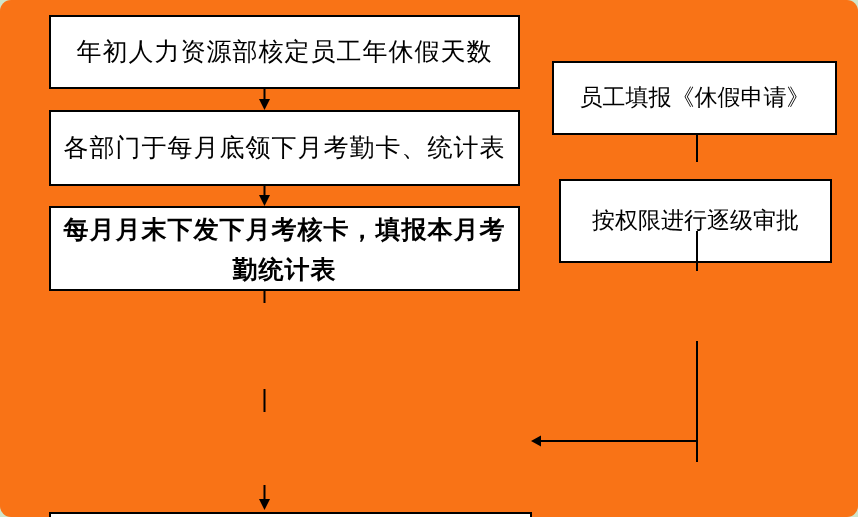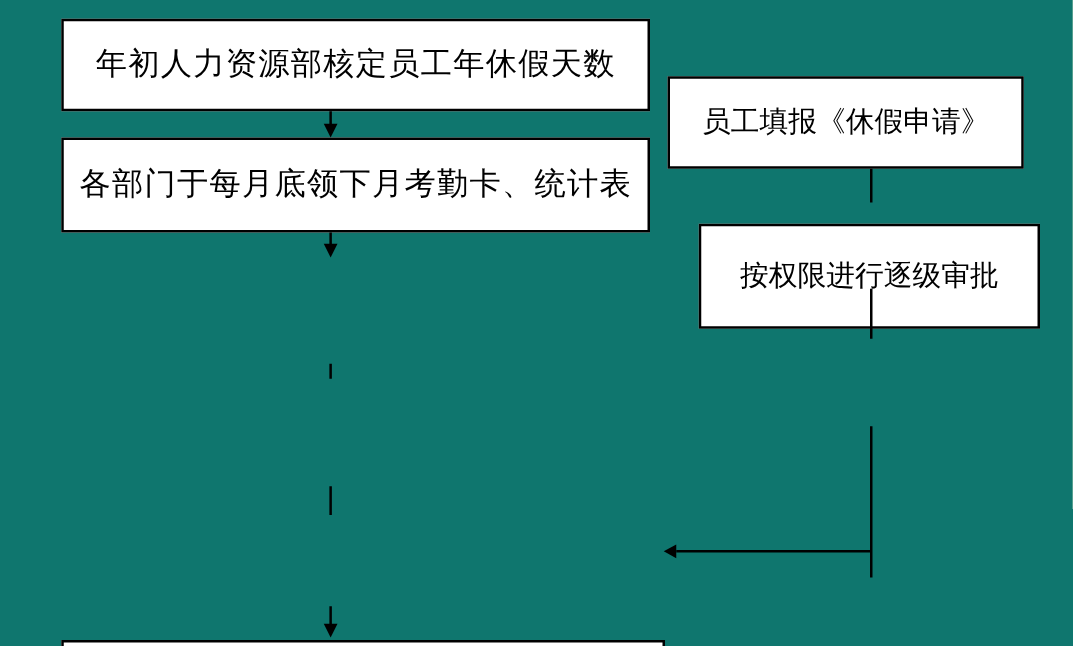--- a/index.html
+++ b/index.html
@@ -10,21 +10,22 @@
     width: 858px;
     height: 517px;
     overflow: hidden;
     background: #cfe5cb;
     font-family: "Liberation Serif", "DejaVu Serif", serif;
   }
   .stage {
     position: relative;
     width: 858px;
     height: 517px;
-    background: #0f766e;
+    background: #f97316;
+    border-radius: 11px;
   }
   .overlay {
     position: absolute;
     left: 0;
     top: 0;
     width: 858px;
     height: 517px;
     pointer-events: none;
   }
   .box {
@@ -53,34 +54,38 @@
   .box.cut {
     border-width: 2px;
   }
   
   #b-l1 { left: 49px;  top: 15px;  width: 471px; height: 74px; }
   #b-l2 { left: 49px;  top: 110px; width: 471px; height: 76px; }
   #b-l3 { left: 49px;  top: 206px; width: 471px; height: 85px; }
   #b-l4 { left: 46px;  top: 302px; width: 474px; height: 87px; font-size: 24px; letter-spacing: 0; }
   #b-l5 { left: 49px;  top: 411px; width: 480px; height: 74px; }
   #b-l6 { left: 49px;  top: 512px; width: 483px; height: 24px; }
-  #b-r1 { left: 534px; top: 61px;  width: 285px; height: 74px; }
+  #b-r1 { left: 552px; top: 61px;  width: 285px; height: 74px; }
   #b-r2 { left: 559px; top: 179px; width: 273px; height: 84px; text-align: right; }
   #b-r3 { left: 568px; top: 270px; width: 264px; height: 71px; }
 </style>
 </head>
 <body>
 
 <div class="stage">
 
   <div class="box" id="b-l1">
     <span>年初人力资源部核定员工年休假天数</span>
   </div>
   <div class="box" id="b-l2">
     <span>各部门于每月底领下月考勤卡、统计表</span>
+  </div>
+  <div class="box bold" id="b-l3">
+    <span>每月月末下发下月考核卡，填报本月考
+勤统计表</span>
   </div>
   <div class="box cut" id="b-l6">
     <span></span>
   </div>
 
   <div class="box side" id="b-r1">
     <span>员工填报《休假申请》</span>
   </div>
   <div class="box side" id="b-r2">
     <span>按权限进行逐级审批</span>

